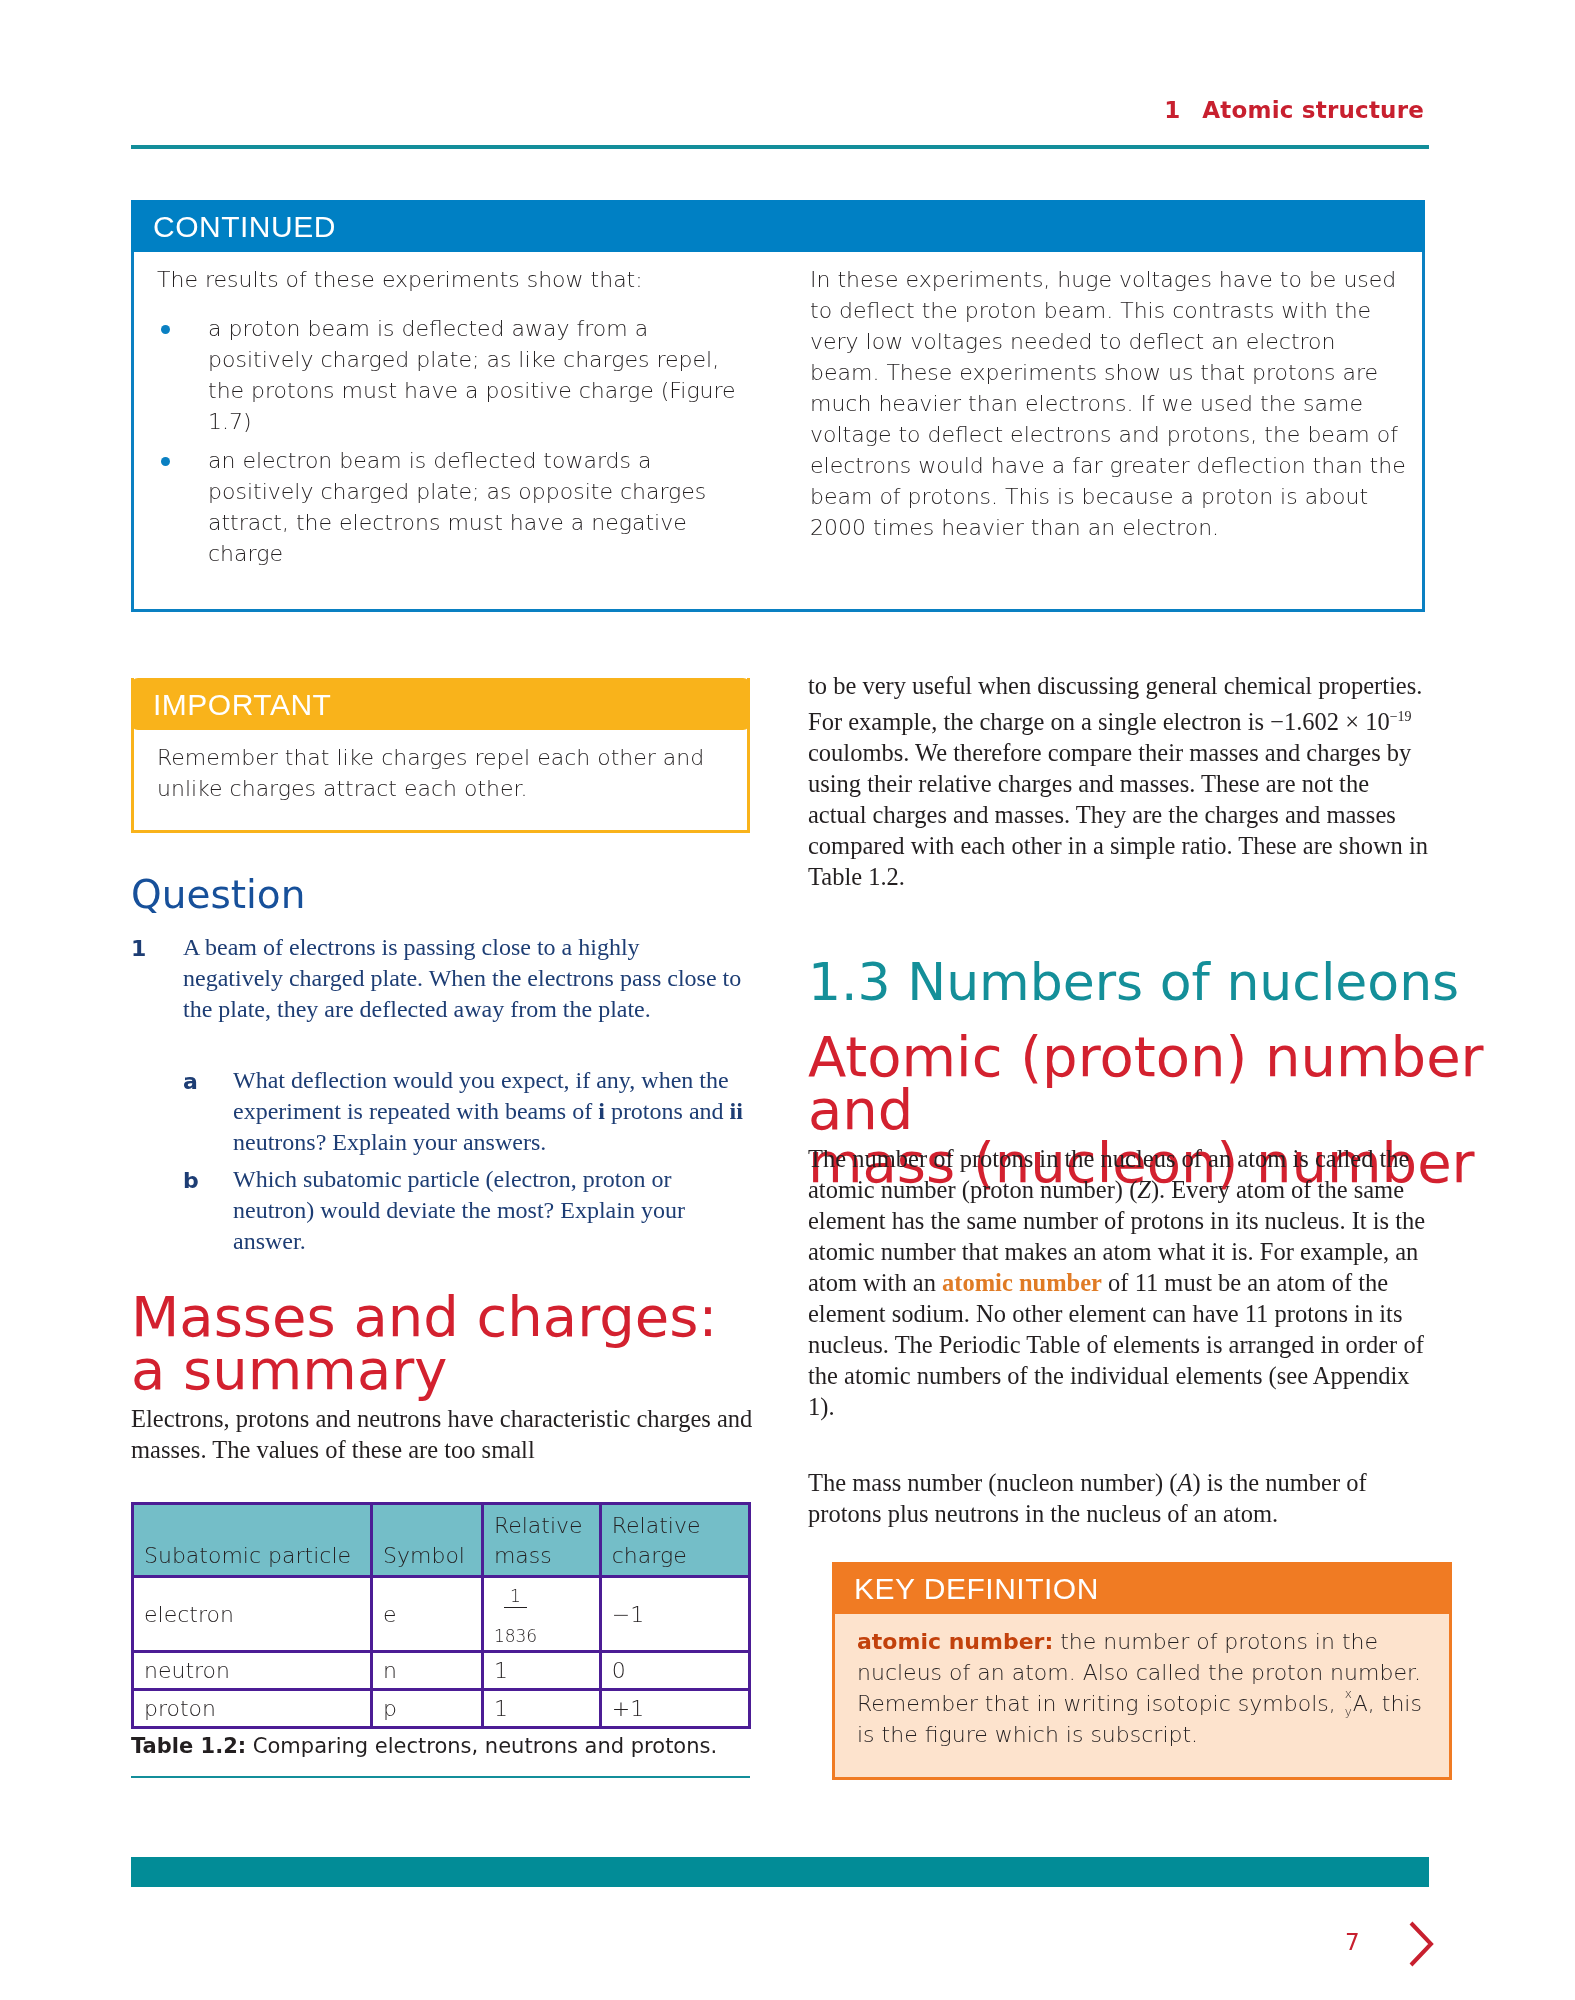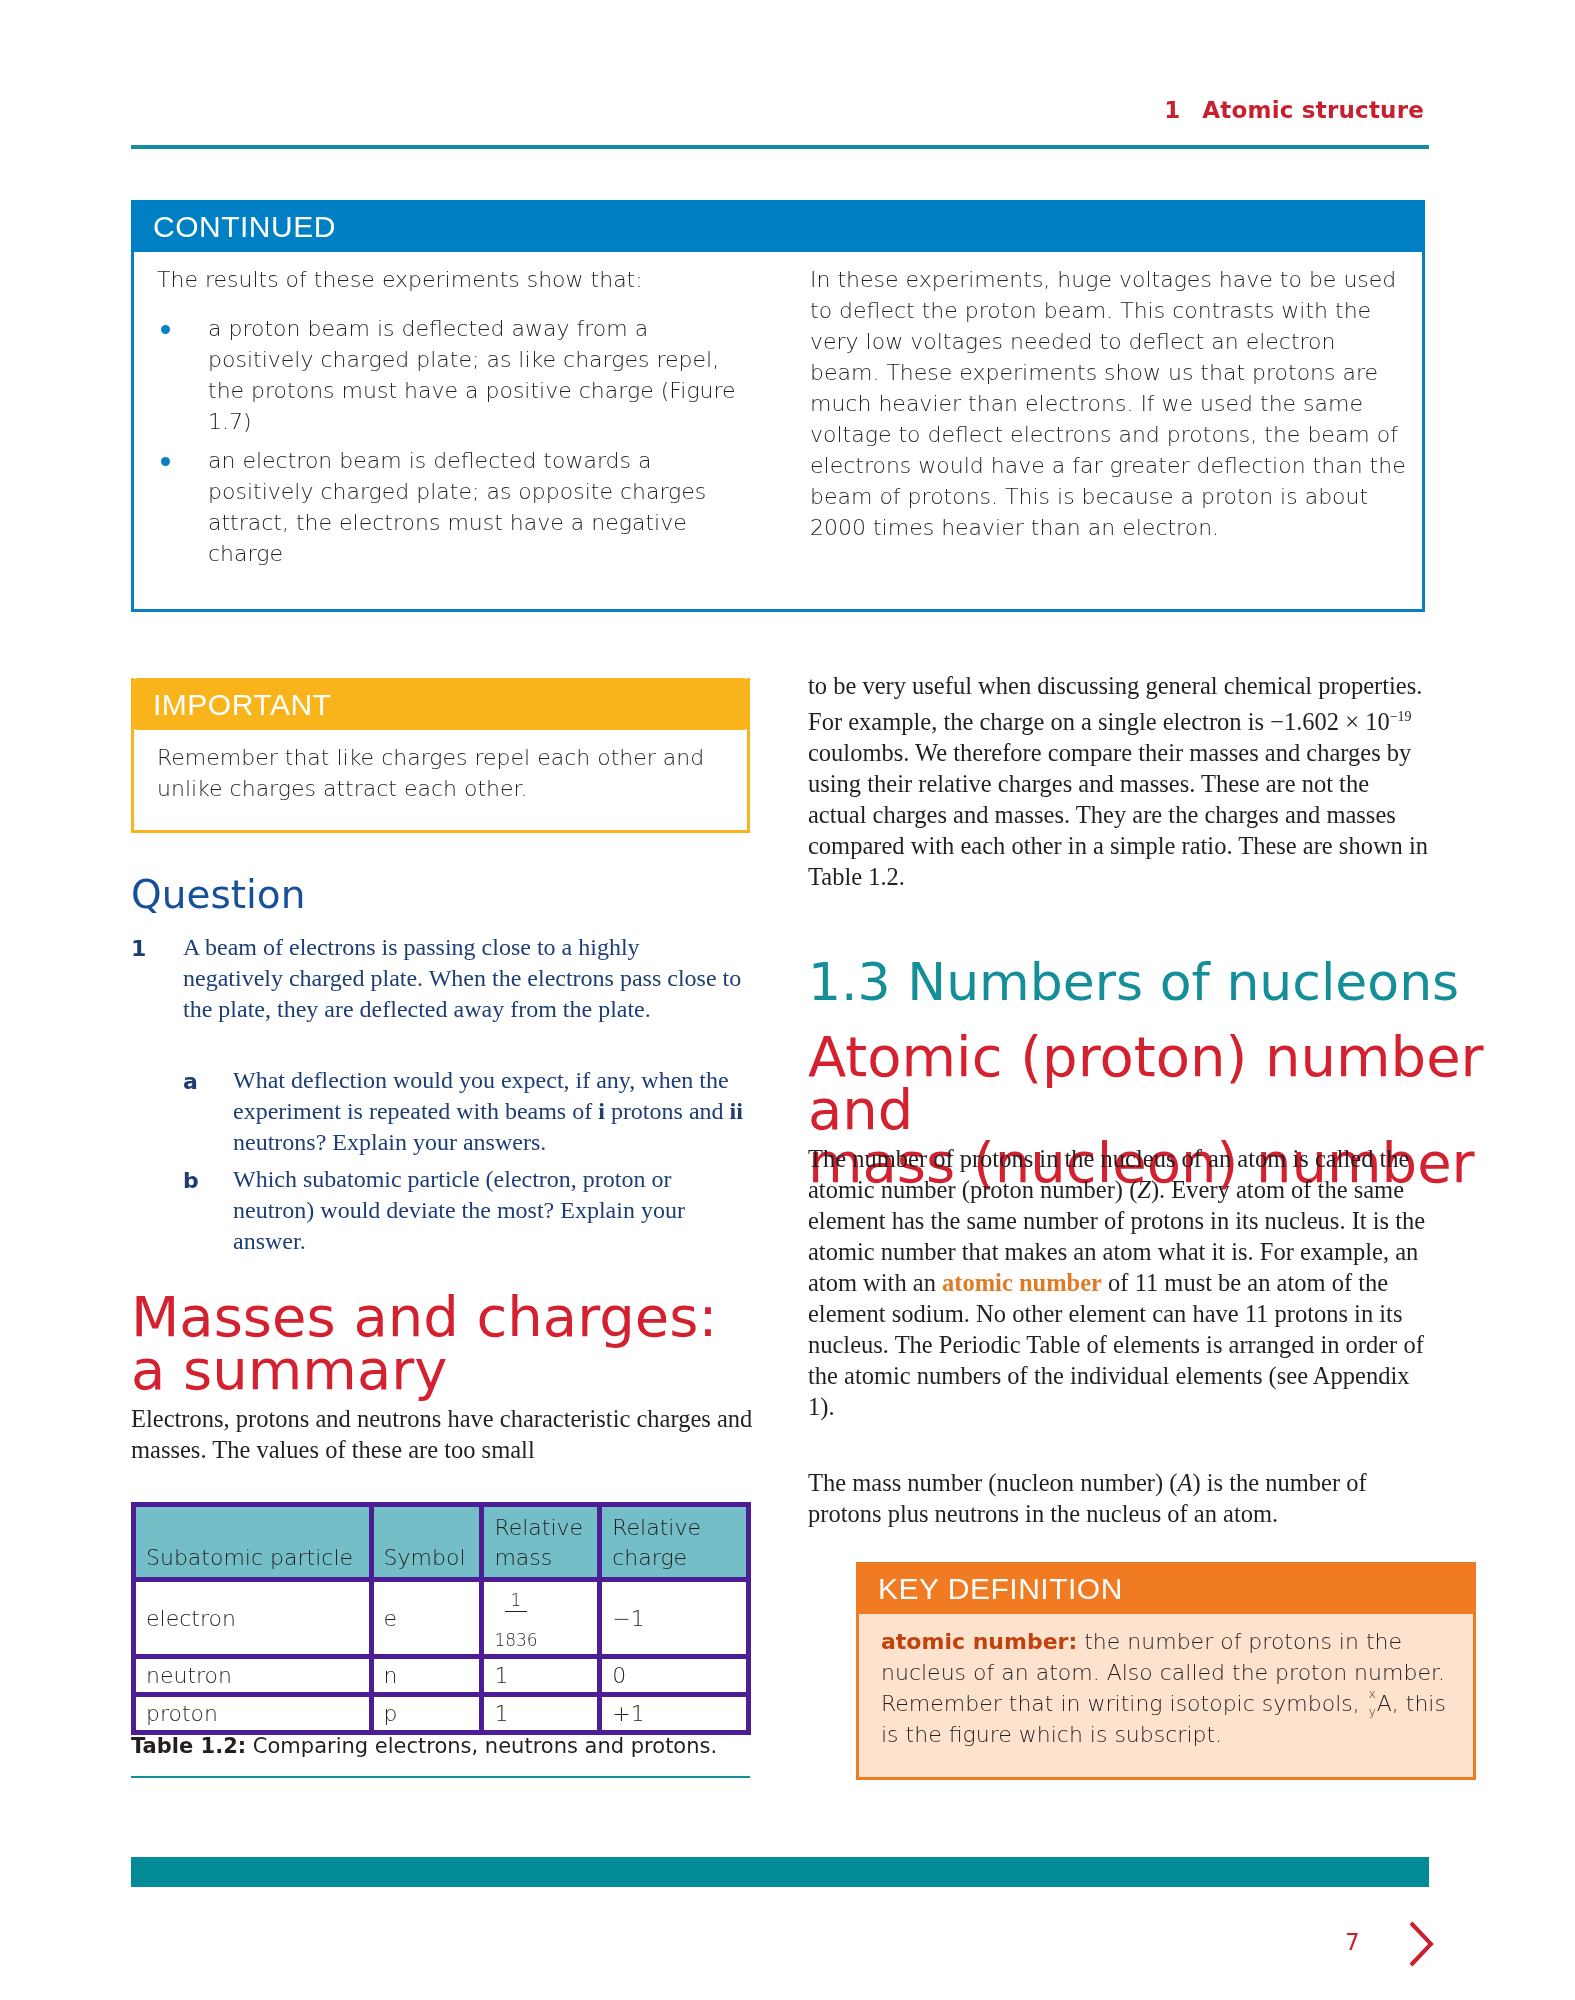--- a/index.html
+++ b/index.html
@@ -34,34 +34,34 @@
     .q-text { position: absolute; }
 
     
     .red-heading { position: absolute; font-family: "DejaVu Sans", sans-serif; color: #d3212f; font-size: 56px; line-height: 53px; font-weight: normal; }
     .teal-heading { position: absolute; font-family: "DejaVu Sans", sans-serif; color: #148f99; font-size: 52px; line-height: 60px; font-weight: normal; }
 
     .serif-body { font-family: "Liberation Serif", serif; font-size: 24.5px; line-height: 31px; color: #231f20; }
 
     
     .particles-table { position: absolute; left: 131px; top: 1502px; width: 620px; border-collapse: collapse; font-family: "DejaVu Sans", sans-serif; font-size: 22px; color: #231f20; }
-    .particles-table th, .particles-table td { border: 5px solid #4c1d95; text-align: left; vertical-align: bottom; padding: 4px 10px 4px 10px; font-weight: 300; }
+    .particles-table th, .particles-table td { border: 3px solid #4c1d95; text-align: left; vertical-align: bottom; padding: 4px 10px 4px 10px; font-weight: 300; }
     .particles-table thead th { background: #74bec8; height: 62px; line-height: 30px; }
     .particles-table tbody td { vertical-align: middle; }
     .frac { display: inline-flex; flex-direction: column; align-items: center; font-size: 17px; line-height: 20px; }
     .frac .num { border-bottom: 1.5px solid #231f20; padding: 0 6px 1px; }
     .frac .den { padding-top: 18px; }
     .table-caption { position: absolute; left: 131px; top: 1734px; font-family: "DejaVu Sans", sans-serif; font-size: 21px; color: #231f20; }
     .table-caption b { font-weight: bold; }
     .caption-rule { position: absolute; left: 131px; top: 1776px; width: 619px; height: 2px; background: #138e9a; }
 
     .highlight-term { color: #e07b25; font-weight: bold; }
 
     
-    .keydef-box { position: absolute; left: 856px; top: 1562px; width: 620px; height: 218px; border: 3px solid #f07b23; border-top: none; box-sizing: border-box; background: #fde3cd; }
+    .keydef-box { position: absolute; left: 832px; top: 1562px; width: 620px; height: 218px; border: 3px solid #f07b23; border-top: none; box-sizing: border-box; background: #fde3cd; }
     .keydef-box .box-head { background: #f07b23; margin: 0 -3px; height: 52px; line-height: 54px; }
     .keydef-box .sans-body { position: absolute; left: 22px; top: 64px; width: 580px; }
     .keydef-term { color: #c2410c; font-weight: bold; }
     .iso { display: inline-block; position: relative; width: 10px; height: 20px; vertical-align: baseline; }
     .iso .sup { position: absolute; top: -12px; left: 2px; font-size: 12px; }
     .iso .sub { position: absolute; top: 6px; left: 2px; font-size: 12px; }
 
     .footer-bar { position: absolute; left: 131px; top: 1857px; width: 1298px; height: 30px; background: #028c97; }
     .page-number { position: absolute; left: 1345px; top: 1929px; font-family: "DejaVu Sans", sans-serif; font-size: 23px; color: #c8202f; }
     .next-arrow { position: absolute; left: 1405px; top: 1920px; width: 30px; height: 48px; cursor: pointer; }

